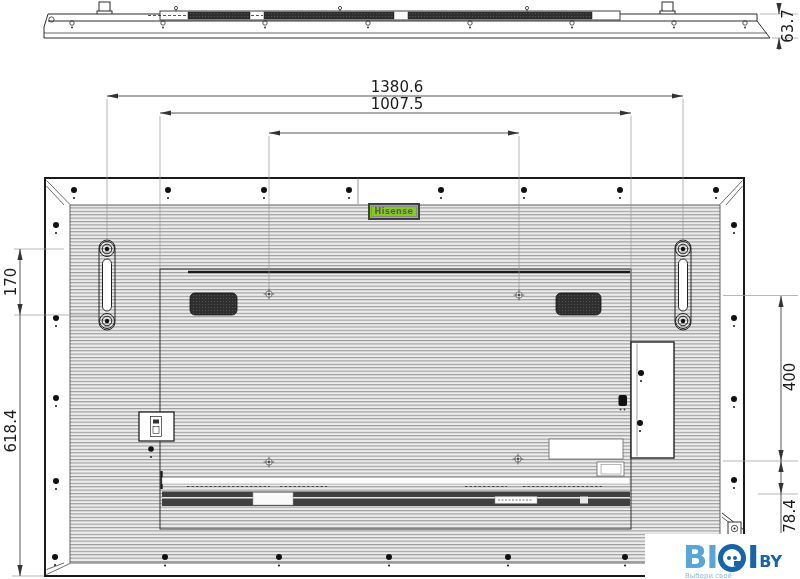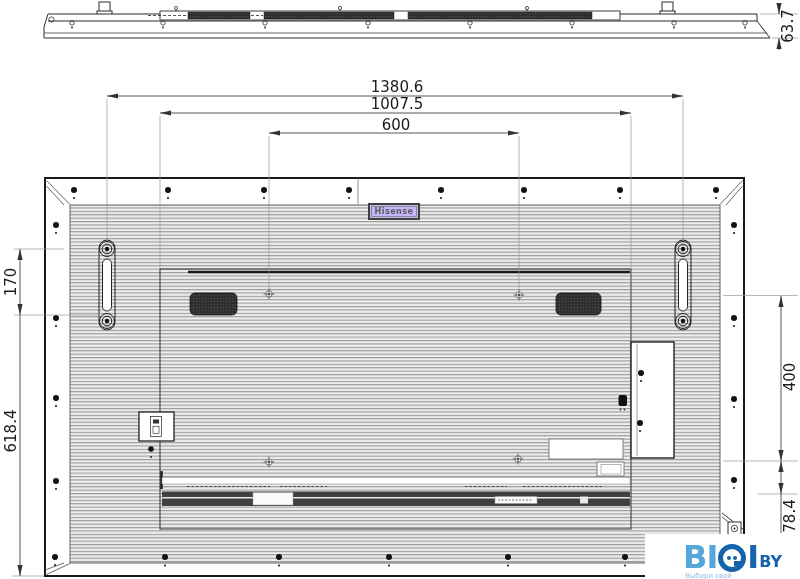--- a/index.html
+++ b/index.html
@@ -2,21 +2,21 @@
 <html><head>
 <meta charset="utf-8">
 <style>
   html,body{margin:0;padding:0;background:#fff;}
   .canvas{position:relative;width:800px;height:579px;background:#fff;overflow:hidden;
           font-family:"DejaVu Sans","Liberation Sans",sans-serif;color:#222;}
   .canvas svg{position:absolute;left:0;top:0;}
   .dim-label{position:absolute;width:120px;height:16px;line-height:16px;text-align:center;
              font-size:15px;color:#1a1a1a;white-space:nowrap;}
   .dim-label.vert{width:60px;transform:rotate(-90deg);transform-origin:center;}
-  .brand-box{position:absolute;left:368px;top:203px;width:52px;height:17px;background:#c4b5fd;
+  .brand-box{position:absolute;left:368px;top:203px;width:52px;height:17px;background:#84cc16;
              border:2px solid #3f3f3f;box-sizing:border-box;display:flex;align-items:center;justify-content:center;}
   .brand-box .inner{border:1px solid #8a8a8a;width:44px;height:9px;display:flex;align-items:center;justify-content:center;}
   .brand-box .inner span{font-size:8px;font-weight:bold;letter-spacing:0.5px;color:#5a5a5a;line-height:8px;}
   .watermark{position:absolute;left:645px;top:534px;width:155px;height:45px;background:#fff;}
   .wm-row{position:absolute;left:38px;top:2px;display:flex;align-items:flex-end;height:38px;}
   .wm-light{font-size:32px;font-weight:bold;letter-spacing:-1px;line-height:34px;}
   .wm-g{position:relative;width:28px;height:28px;border-radius:50%;margin:0 1px 2px 1px;box-sizing:border-box;}
   .wm-eye{position:absolute;width:4px;height:4px;border-radius:50%;top:7px;}
   .wm-bar{position:absolute;right:-1px;top:12px;width:8px;height:5px;}
   .wm-darki{font-size:32px;font-weight:bold;line-height:34px;letter-spacing:-1px;}
@@ -305,21 +305,20 @@
     <line x1="781" y1="461" x2="781" y2="494" marker-start="url(#arw)" marker-end="url(#arw)"></line>
     <line x1="781" y1="494" x2="781" y2="533"></line>
 
     <line x1="779" y1="3" x2="779" y2="14" marker-end="url(#arw)"></line>
     <line x1="779" y1="38" x2="779" y2="50" marker-start="url(#arw)"></line>
   </g>
 </svg>
 
 <div class="dim-label" style="left:337px;top:79px;">1380.6</div>
 <div class="dim-label" style="left:337px;top:96px;">1007.5</div>
-<div class="dim-label" style="left:336px;top:117px;">600</div>
 <div class="dim-label vert" style="left:758px;top:18px;">63.7</div>
 <div class="dim-label vert" style="left:-19px;top:274px;">170</div>
 <div class="dim-label vert" style="left:-19px;top:423px;">618.4</div>
 <div class="dim-label vert" style="left:760px;top:369px;">400</div>
 <div class="dim-label vert" style="left:760px;top:508px;">78.4</div>
 
 <div class="brand-box">
   <div class="inner">
     <span>Hisense</span>
   </div>

